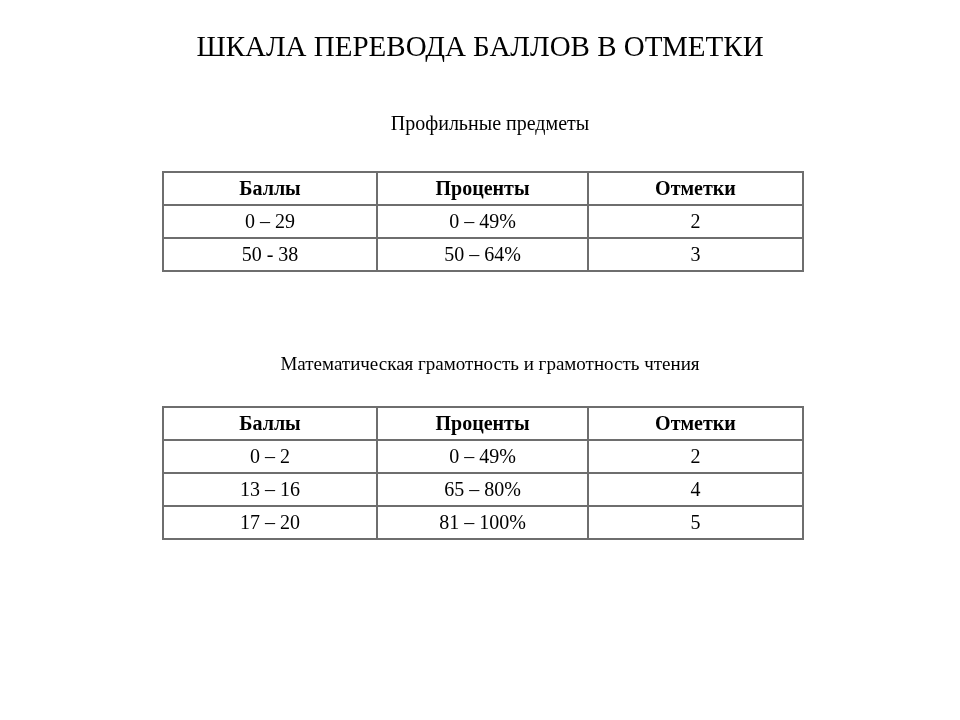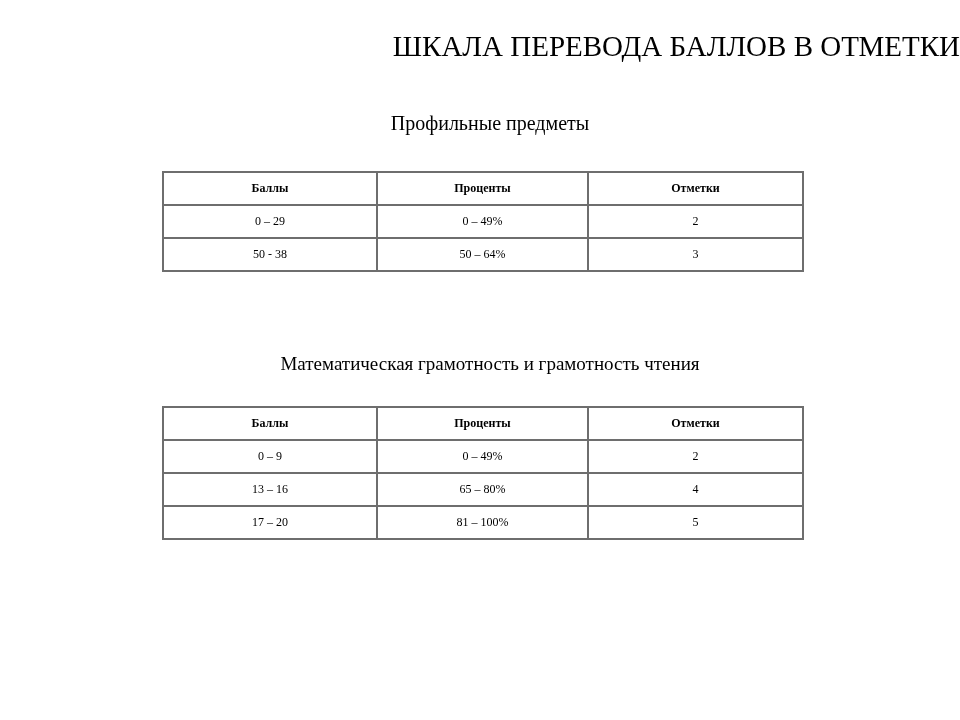--- a/index.html
+++ b/index.html
@@ -1,25 +1,25 @@
 <!DOCTYPE html>
 <html><head>
 <meta charset="utf-8">
 <style>
   html, body { margin:0; padding:0; }
   body { width:960px; height:720px; background:#ffffff; position:relative; overflow:hidden;
          font-family:"Liberation Serif", serif; color:#000; }
-  .title { position:absolute; left:0; width:960px; top:30px; text-align:right; font-size:29px; letter-spacing:0px; }
+  .title { position:absolute; left:0; width:960px; top:30px; text-align:center; font-size:29px; letter-spacing:0px; }
   .subtitle { position:absolute; left:0; width:980px; text-align:center; font-size:20px; }
   #sub1 { top:112px; }
   #sub2 { top:353px; left:0; width:980px; font-size:19px; }
   table { position:absolute; left:162px; width:640px; border-collapse:collapse; table-layout:fixed; }
   #t1 { top:171px; }
   #t2 { top:406px; }
-  td, th { border:2px solid #6e6e6e; height:31px; padding:0; text-align:center; font-size:12px; }
+  td, th { border:2px solid #6e6e6e; height:31px; padding:0; text-align:center; font-size:20px; }
   th { font-weight:bold; }
   td { }
   col.c1 { width:214px; } col.c2 { width:211px; } col.c3 { width:215px; }
 </style>
 </head>
 <body>
 
 <div class="title">ШКАЛА ПЕРЕВОДА БАЛЛОВ В ОТМЕТКИ</div>
 
 <div class="subtitle" id="sub1">Профильные предметы</div>
@@ -57,21 +57,21 @@
       <col class="c2">
       <col class="c3">
     </colgroup>
   <tbody>
       <tr>
     <th>Баллы</th>
     <th>Проценты</th>
     <th>Отметки</th>
   </tr>
   <tr>
-    <td>0 – 9</td>
+    <td>0 – 2</td>
     <td>0 – 49%</td>
     <td>2</td>
   </tr>
   <tr>
     <td>13 – 16</td>
     <td>65 – 80%</td>
     <td>4</td>
   </tr>
   <tr>
     <td>17 – 20</td>

